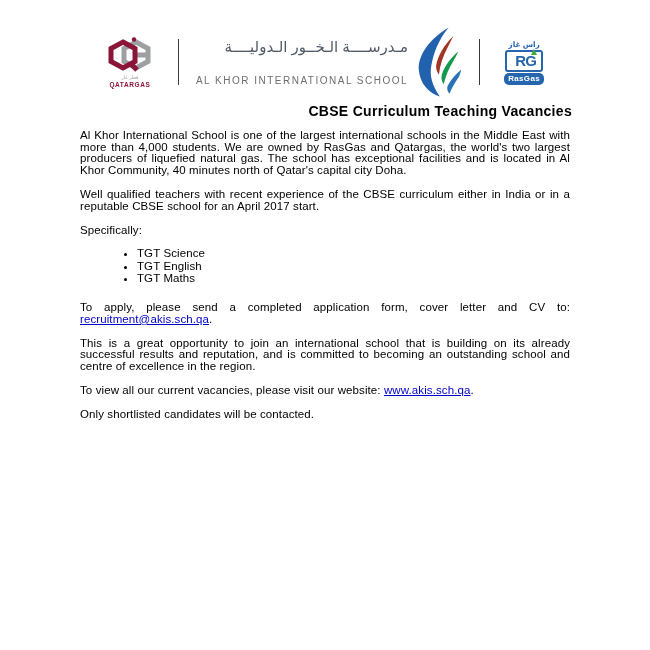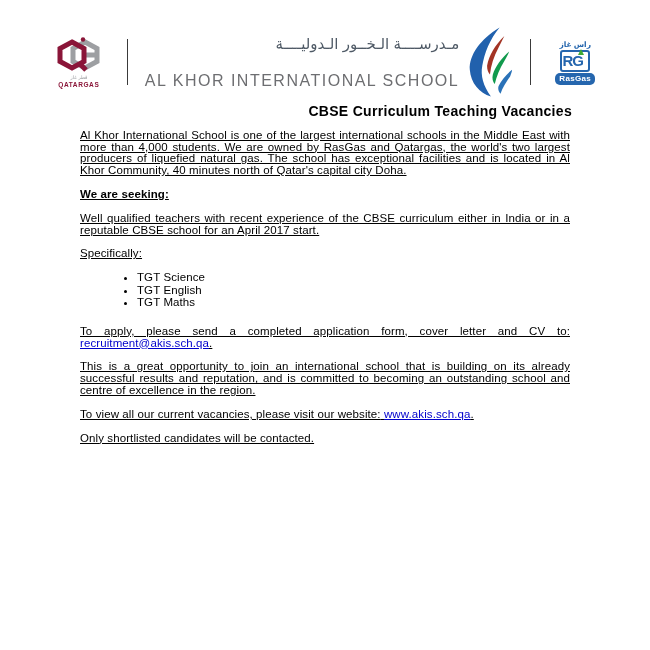--- a/index.html
+++ b/index.html
@@ -22,46 +22,46 @@
   .qg-hexG { fill: none; stroke: var(--logo_gray); stroke-width: 5; }
   .qg-hexQ { fill: none; stroke: var(--qatargas_maroon); stroke-width: 5; }
   .qg-drop { fill: var(--qatargas_maroon); }
   .qg-ar { font-size: 5px; color: var(--logo_gray); line-height: 5px; margin-top: 2px; }
   .qg-name { font-size: 6.5px; font-weight: bold; letter-spacing: 0.6px;
              color: var(--qatargas_maroon); margin-top: 1px; }
 
   .school-block { display: flex; align-items: center; gap: 6px; }
   .school-text { display: flex; flex-direction: column; align-items: flex-end; gap: 19px; }
   .school-ar { font-size: 15px; color: #4f5a66; line-height: 17px; direction: rtl; }
-  .school-en { font-size: 16px; color: var(--school_gray); letter-spacing: 1.5px;
+  .school-en { font-size: 10px; color: var(--school_gray); letter-spacing: 1.5px;
                margin-top: 1px; white-space: nowrap; }
   .flame { display: block; }
   .flame-main { fill: var(--flame_blue); }
   .flame-red  { fill: var(--flame_red); }
   .flame-green{ fill: var(--flame_green); }
   .flame-blue2{ fill: var(--flame_blue2); }
 
   .rasgas-logo { display: flex; flex-direction: column; align-items: center; width: 54px; justify-content: center; }
   .rg-ar { font-size: 7.5px; font-weight: bold; color: var(--rasgas_blue); line-height: 9px; direction: rtl; }
   .rg-box { position: relative; border: 2px solid var(--rasgas_blue); border-radius: 3px;
-            background: #fff; padding: 0 5px 0 0; margin-top: 1px; }
+            background: #fff; padding: 0 5px 0 8px; margin-top: 1px; }
   .rg-initials { font-size: 15px; font-weight: bold; letter-spacing: -1px;
                  color: var(--rasgas_blue); line-height: 17px; }
   .rg-leaf { position: absolute; top: -3px; right: 4px; width: 0; height: 0;
              border-left: 3px solid transparent; border-right: 3px solid transparent;
              border-bottom: 6px solid var(--rasgas_green); }
   .rg-bar { background: var(--rasgas_blue); color: #fff; font-size: 8px; font-weight: bold;
             padding: 1px 4px 2px; margin-top: 1px; border-radius: 5px; letter-spacing: 0.3px; }
 
   
   .content { width: 492px; margin: 6px 0 0 80px; font-size: 11.5px; line-height: 11.8px;
              letter-spacing: 0.1px; }
   .doc-title { font-size: 14px; font-weight: bold; text-align: right;
                margin: 6px 0 12px 0; letter-spacing: 0.3px; }
-  .content p { margin: 0 2px 12px 0; text-align: justify; text-decoration: underline; }
+  .content p { margin: 0 2px 12px 0; text-align: justify; }
   p.no-just { text-align: left; }
   .bold { font-weight: bold; }
   ul.vacancy-list { margin: 0 0 17px 0; padding-left: 57px; }
   ul.vacancy-list li { margin-bottom: 0.6px; text-align: left; }
   a.doc-link { color: var(--link_blue); text-decoration: underline; cursor: pointer; }
   .italic { font-style: italic; }
   .bold-italic { font-weight: bold; font-style: italic; }
 </style>
 </head>
 <body>
@@ -113,21 +113,20 @@
     </div>
 
   </header>
 
   <main class="content">
 
     <h1 class="doc-title">CBSE Curriculum Teaching Vacancies</h1>
 
     <p>Al Khor International School is one of the largest international schools in the Middle East with more than 4,000 students. We are owned by RasGas and Qatargas, the world's two largest producers of liquefied natural gas. The school has exceptional facilities and is located in Al Khor Community, 40 minutes north of Qatar's capital city Doha.</p>
 
-    <p class="bold no-just">We are seeking:</p>
 
     <p>Well qualified teachers with recent experience of the CBSE curriculum either in India or in a reputable CBSE school for an April 2017 start.</p>
 
     <p class="no-just">Specifically:</p>
 
     <ul class="vacancy-list">
       <li>TGT Science</li>
       <li>TGT English</li>
       <li>TGT Maths</li>
     </ul>

